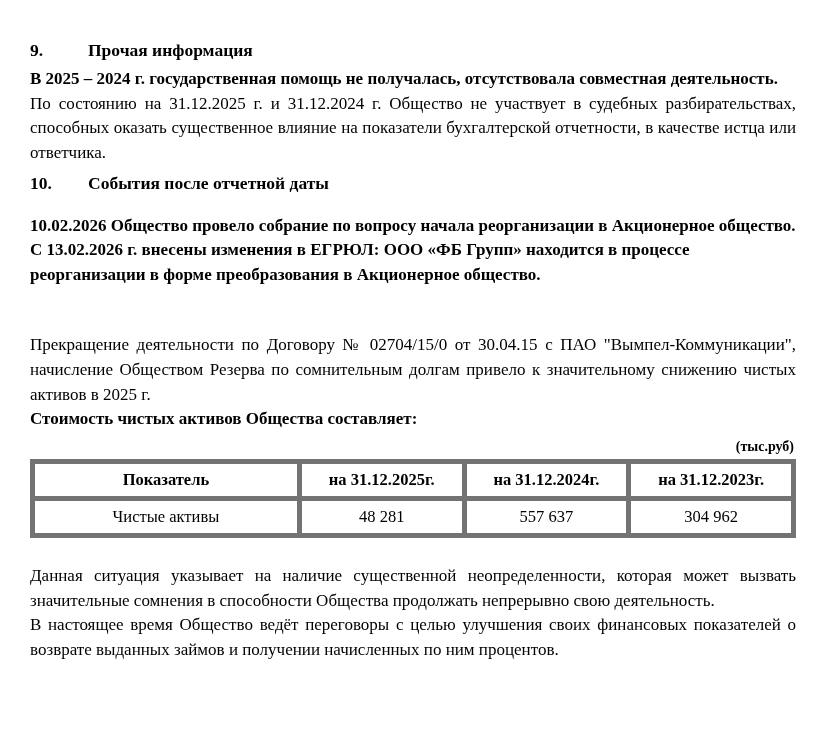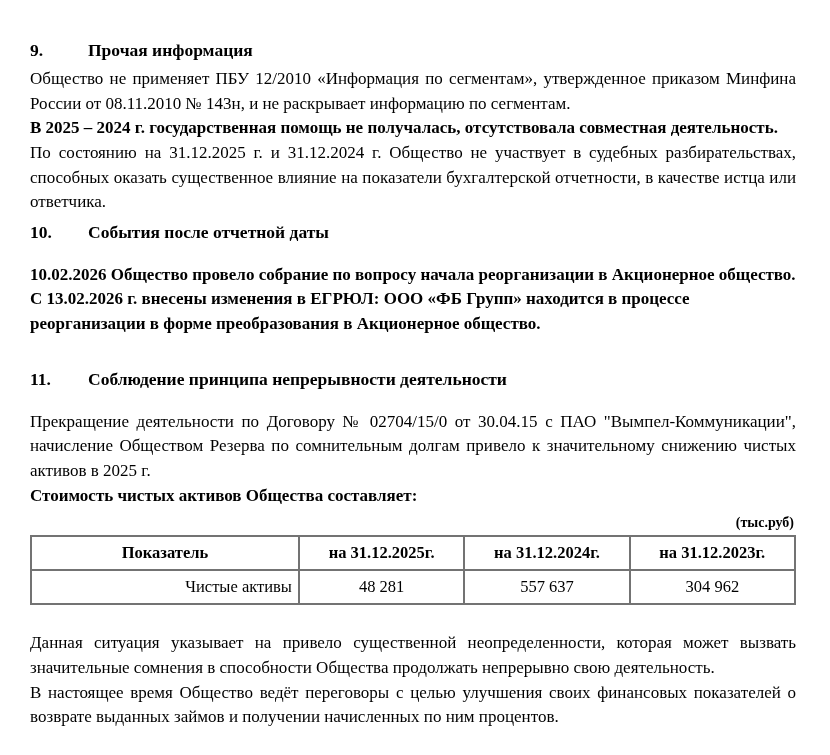--- a/index.html
+++ b/index.html
@@ -58,31 +58,31 @@
     margin: 0 0 4px 0;
     padding-right: 2px;
   }
   table.nav {
     border-collapse: collapse;
     width: 100%;
     font-size: 16.5px;
     table-layout: fixed;
   }
   table.nav th, table.nav td {
-    border: 2px solid #737373;
-    padding: 3px 6px;
+    border: 5px solid #737373;
+    padding: 3px 18px;
     vertical-align: middle;
   }
   table.nav th {
     text-align: center;
     font-weight: bold;
     height: 26px;
   }
   table.nav td.label {
-    text-align: right;
+    text-align: center;
   }
   table.nav td.val {
     text-align: center;
   }
   tr.total td {
     font-weight: bold;
     height: 30px;
   }
   tr.data td {
     height: 26px;
@@ -92,40 +92,35 @@
 </style>
 </head>
 <body>
 
 <div class="page">
 
   <div class="sec-head">
     <span class="sec-num">9.</span>
     <span class="sec-title">Прочая информация</span>
   </div>
-  <p class="body">Общество не применяет ПБУ 12/2010 «Информация по сегментам», утвержденное приказом Минфина России от 08.11.2010 № 143н, и не раскрывает информацию по сегментам.</p>
   <p class="body nojust">В 2025 – 2024 г. государственная помощь не получалась, отсутствовала совместная деятельность.</p>
   <p class="body">По состоянию на 31.12.2025 г. и 31.12.2024 г. Общество не участвует в судебных разбирательствах, способных оказать существенное влияние на показатели бухгалтерской отчетности, в качестве истца или ответчика.</p>
 
   <div class="gap-sm"></div>
 
   <div class="sec-head">
     <span class="sec-num">10.</span>
     <span class="sec-title">События после отчетной даты</span>
   </div>
   <div class="gap-md"></div>
   <p class="body nojust">10.02.2026 Общество провело собрание по вопросу начала реорганизации в Акционерное общество.</p>
   <p class="body nojust">С 13.02.2026 г. внесены изменения в ЕГРЮЛ: ООО «ФБ Групп» находится в процессе реорганизации в форме преобразования в Акционерное общество.</p>
 
   <div class="gap-xl"></div>
 
-  <div class="sec-head">
-    <span class="sec-num">11.</span>
-    <span class="sec-title">Соблюдение принципа непрерывности деятельности</span>
-  </div>
   <div class="gap-md"></div>
   <p class="body">Прекращение деятельности по Договору № 02704/15/0 от 30.04.15 с ПАО "Вымпел-Коммуникации", начисление Обществом Резерва по сомнительным долгам привело к значительному снижению чистых активов в 2025 г.</p>
   <p class="body nojust bold">Стоимость чистых активов Общества составляет:</p>
 
   <div class="gap-sm"></div>
 
   <p class="units">(тыс.руб)</p>
 
   <table class="nav">
     <colgroup>
@@ -147,16 +142,16 @@
         <td class="label">Чистые активы</td>
         <td class="val">48 281</td>
         <td class="val">557 637</td>
         <td class="val">304 962</td>
       </tr>
     </tbody>
   </table>
 
   <div class="gap-lg"></div>
 
-  <p class="body">Данная ситуация указывает на привело существенной неопределенности, которая может вызвать значительные сомнения в способности Общества продолжать непрерывно свою деятельность.</p>
+  <p class="body">Данная ситуация указывает на наличие существенной неопределенности, которая может вызвать значительные сомнения в способности Общества продолжать непрерывно свою деятельность.</p>
   <p class="body">В настоящее время Общество ведёт переговоры с целью улучшения своих финансовых показателей о возврате выданных займов и получении начисленных по ним процентов.</p>
 
 </div>
 
 </body></html>

